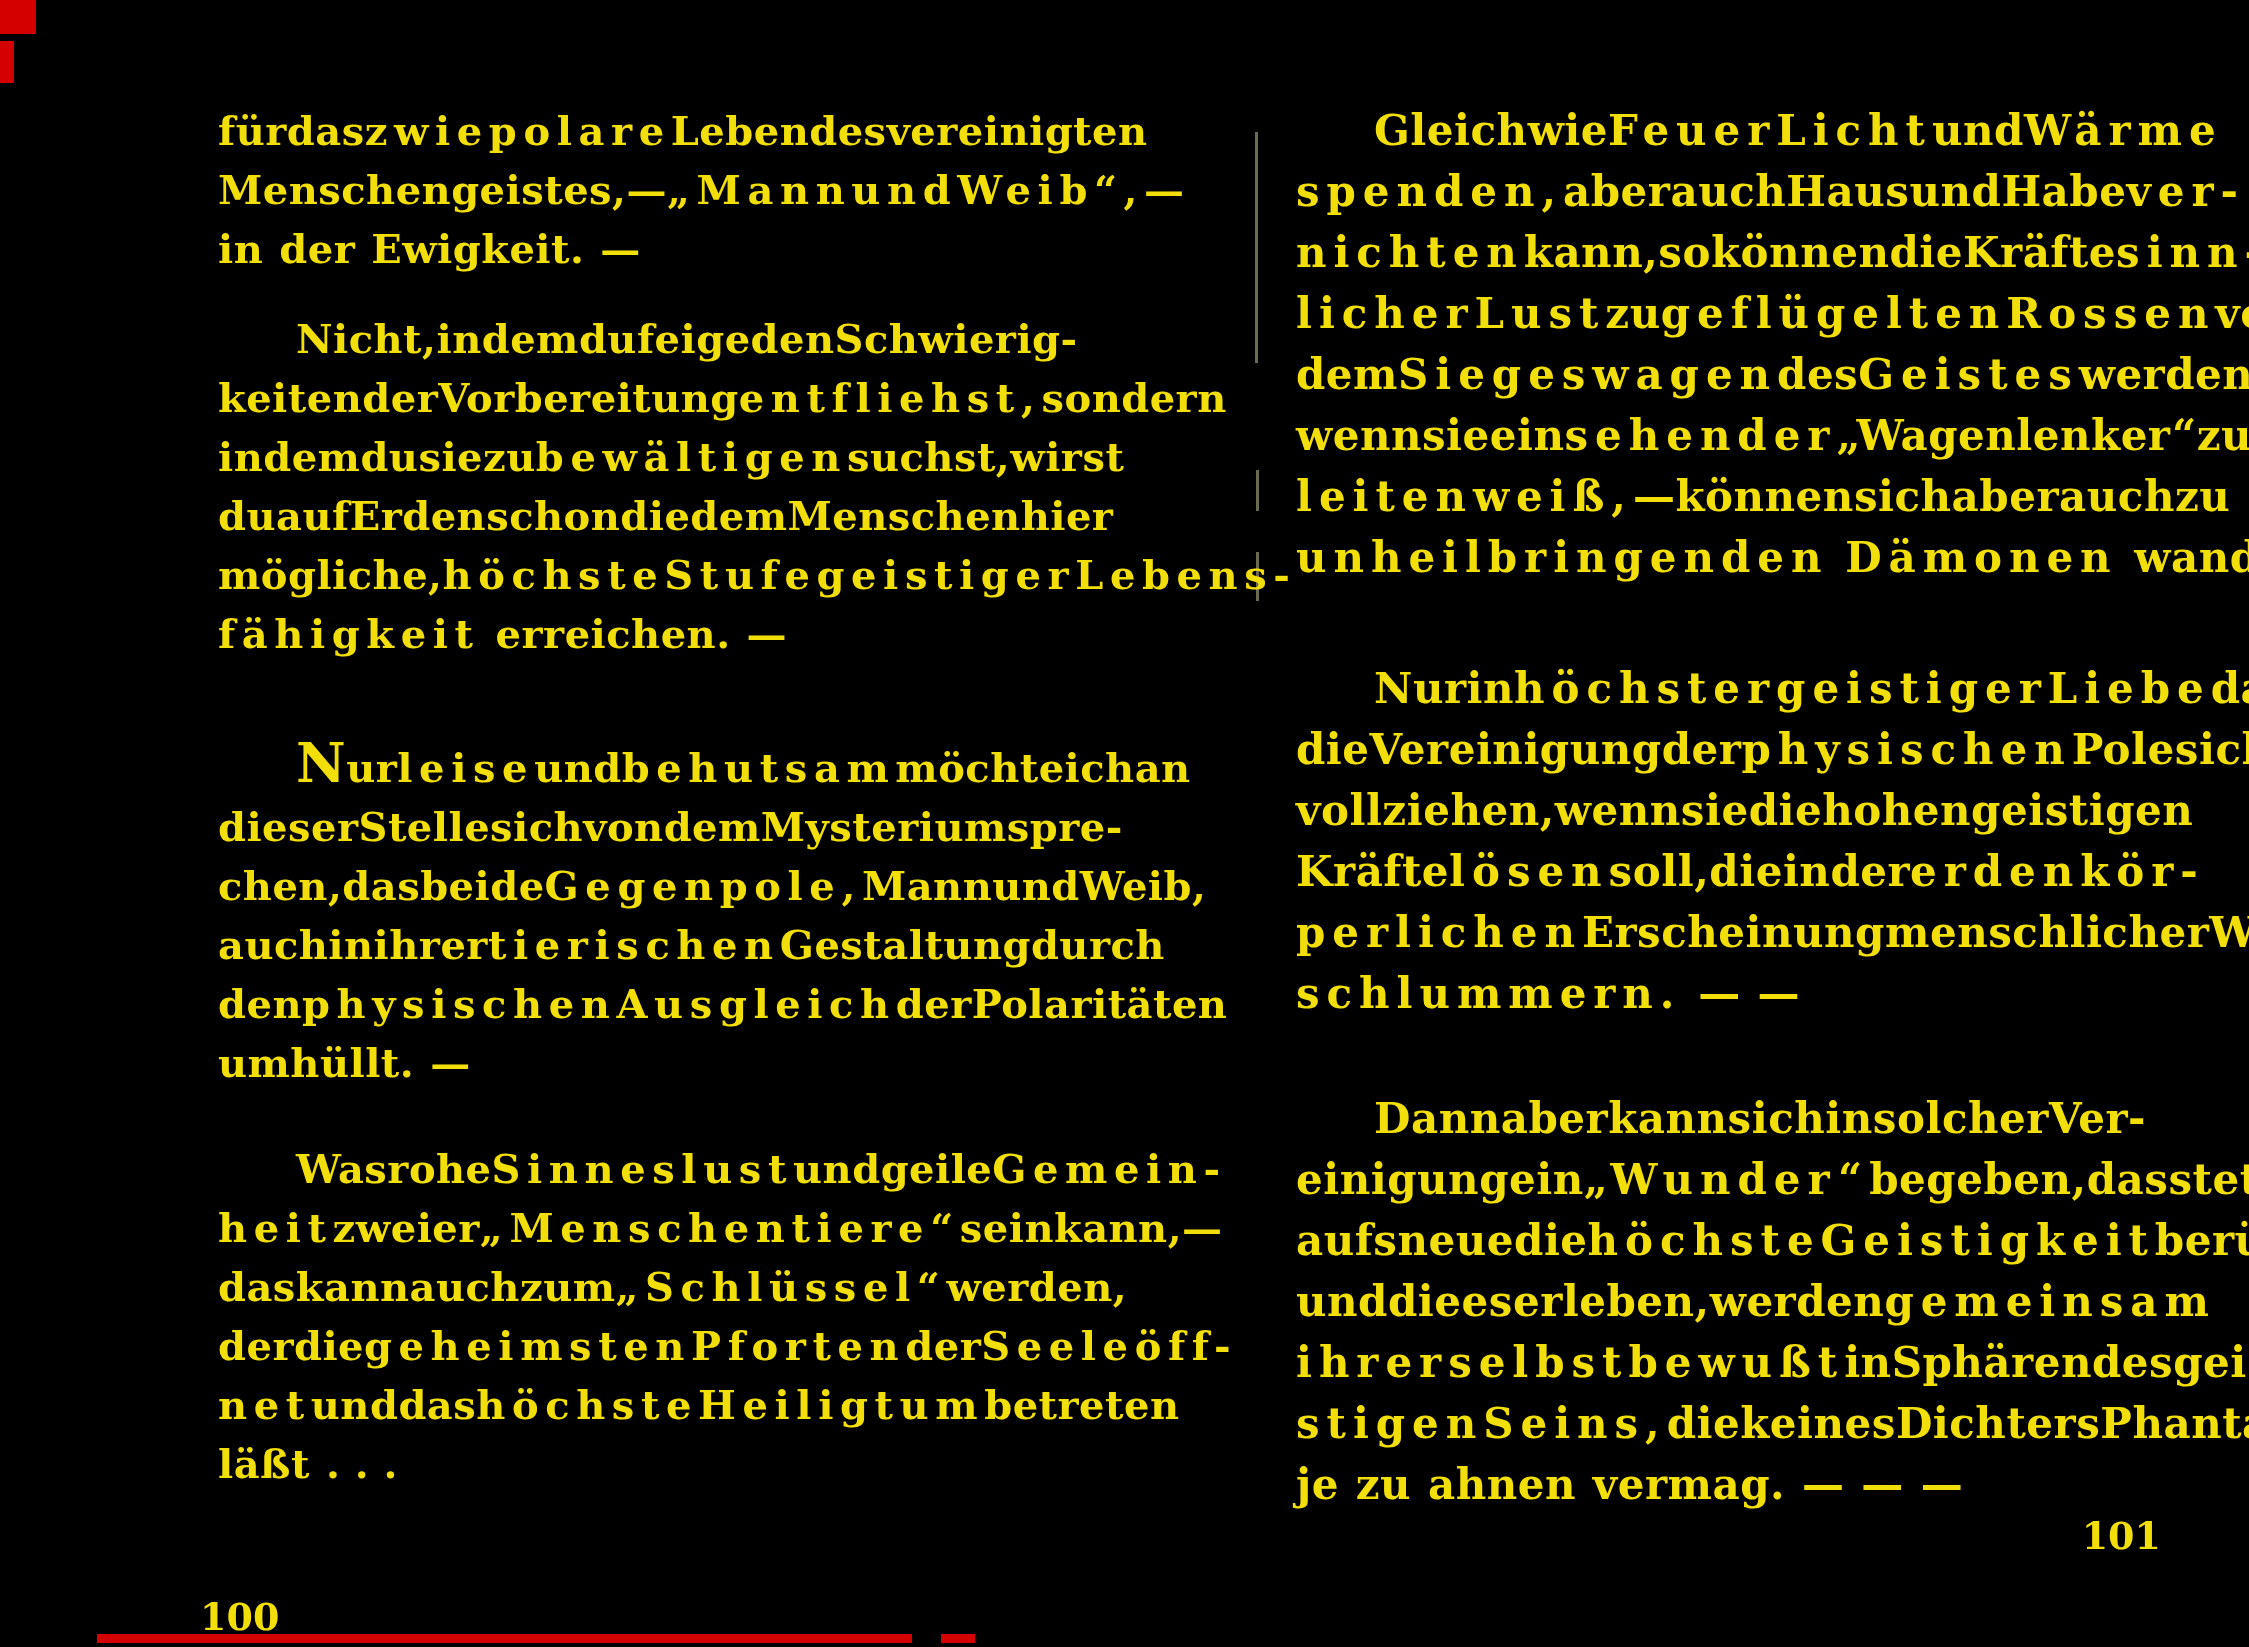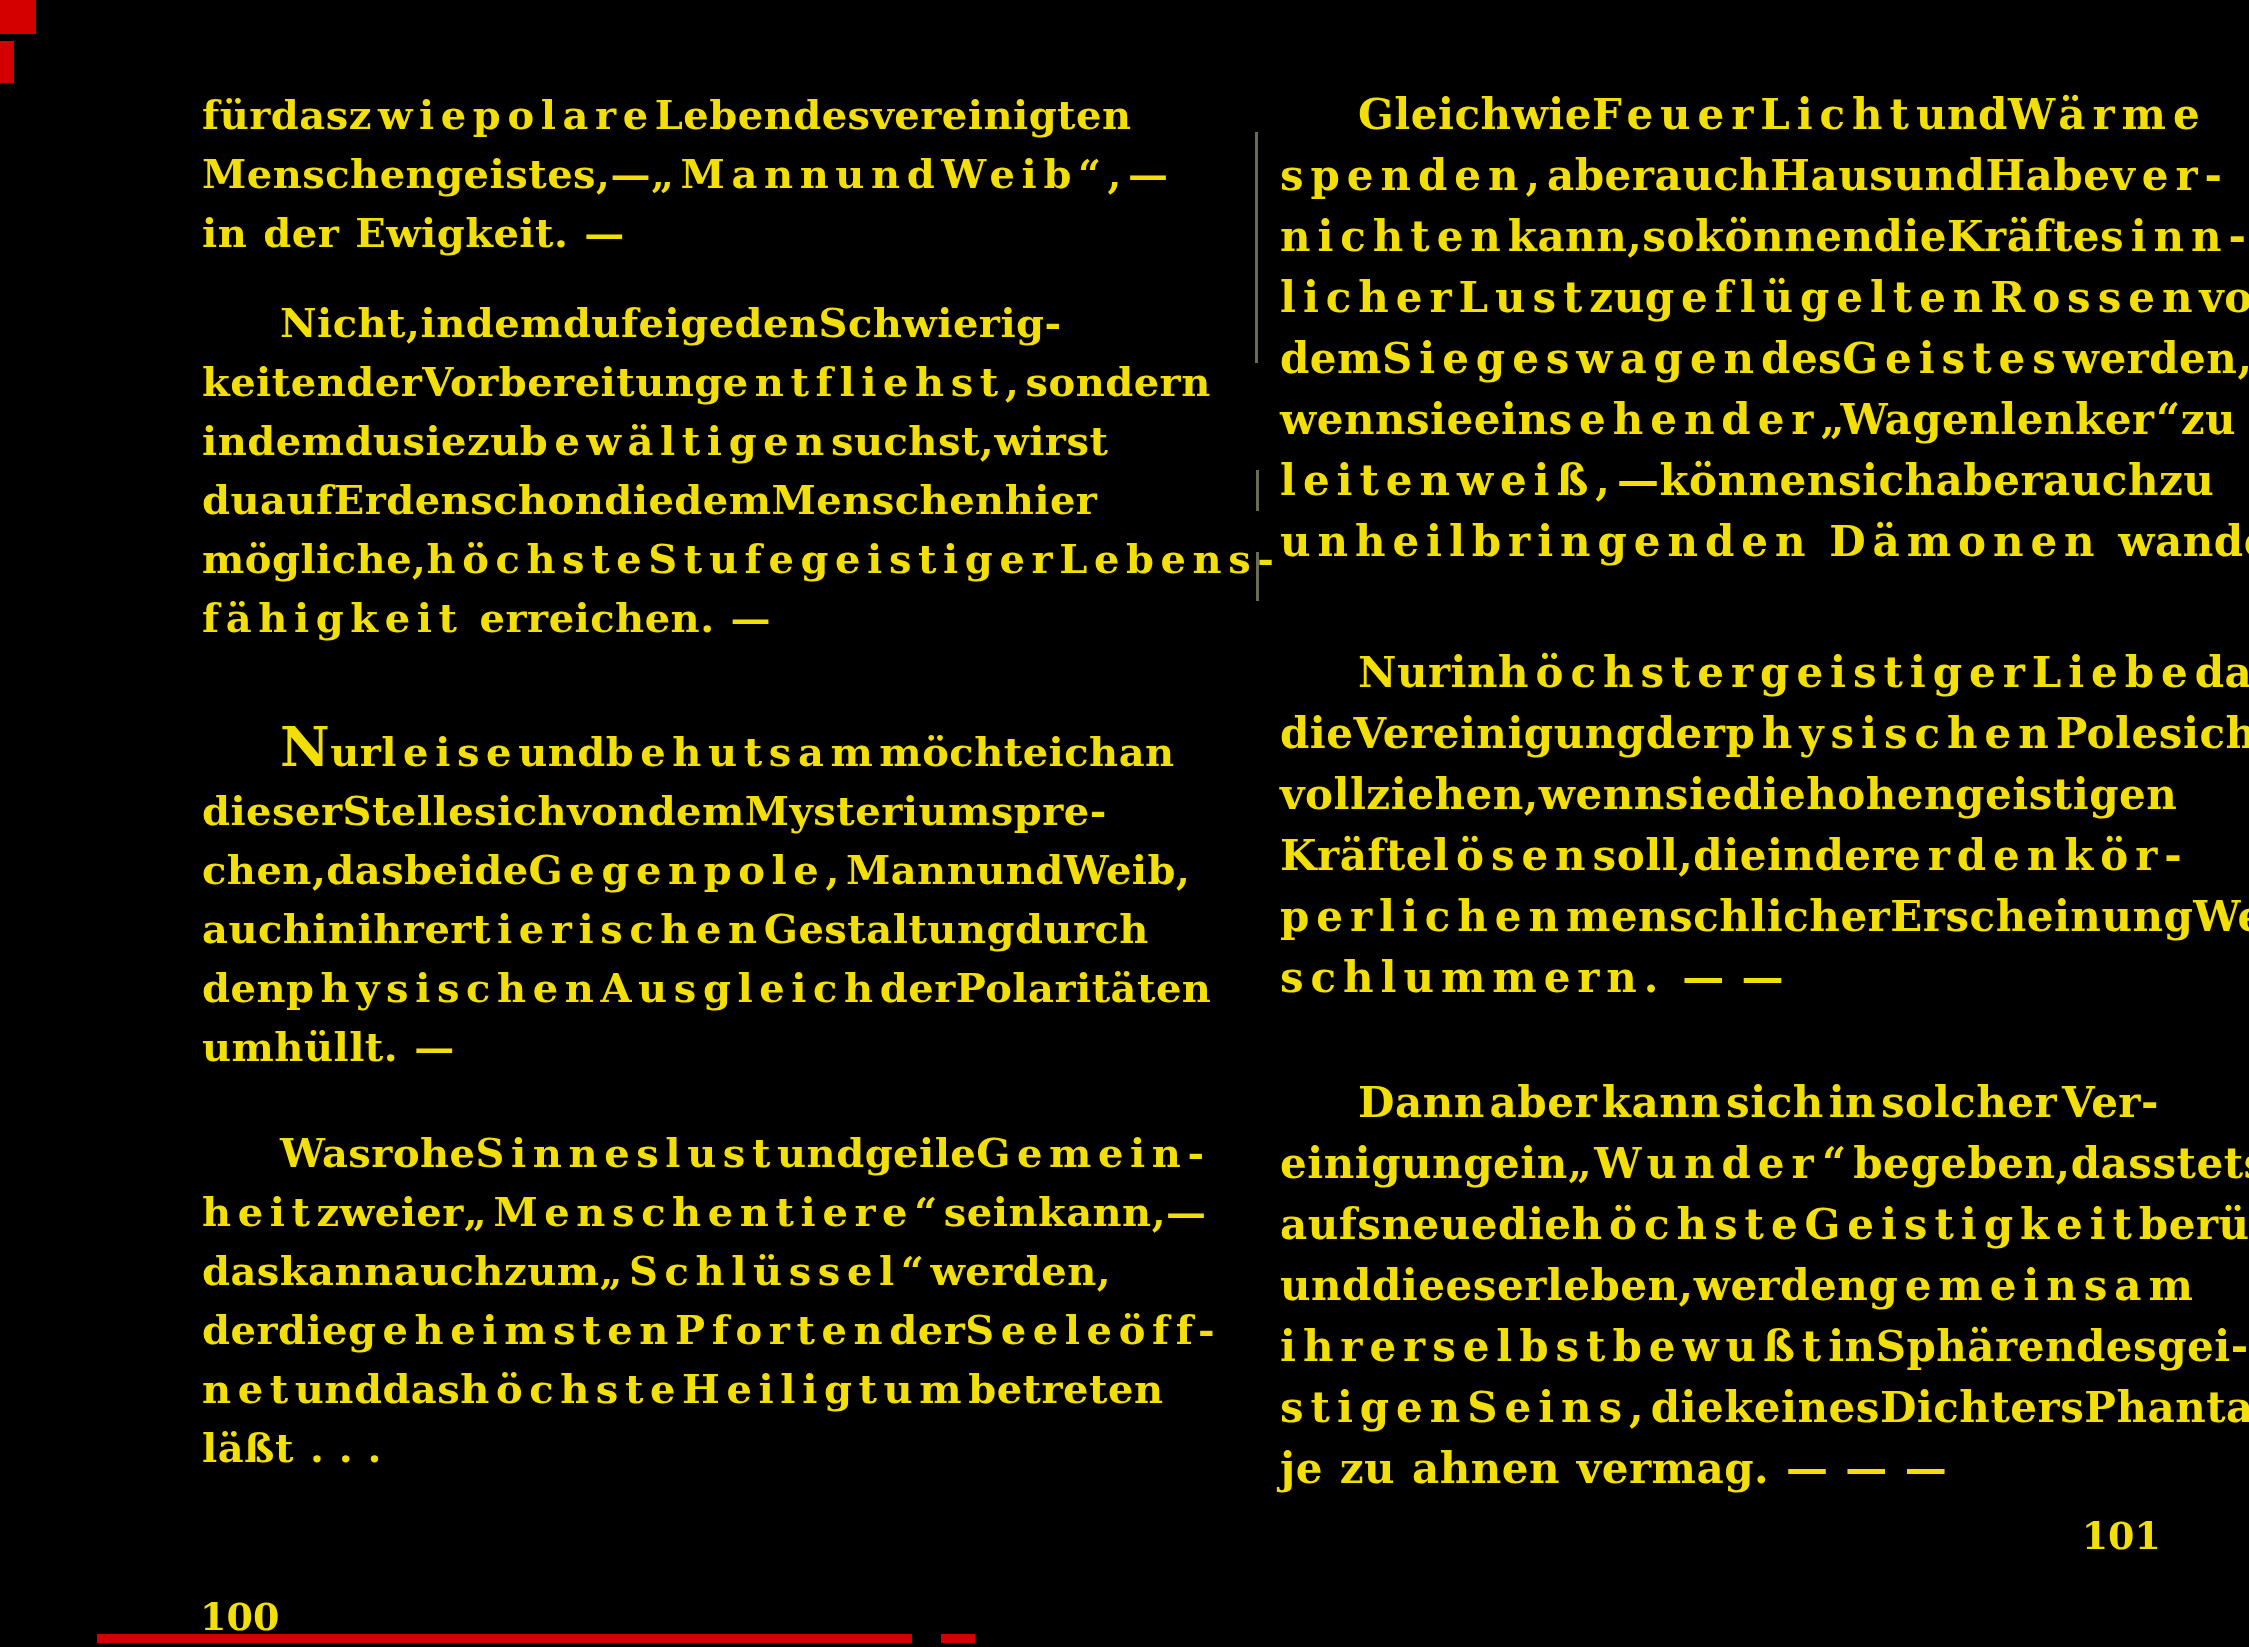--- a/index.html
+++ b/index.html
@@ -1,19 +1,19 @@
 <!DOCTYPE html>
 <html style="font-size:13.6px"><head>
 <meta charset="utf-8">
 <style>
   html,body{margin:0;padding:0;background:#000;width:2250px;height:1647px;overflow:hidden;position:relative}
   .page{position:absolute;font-family:"DejaVu Serif","Liberation Serif",serif;font-weight:700;color:#f2de08}
   #left-page{left:200px;top:83px;width:851px;font-size:40px;--lh:59px}
   #right-page{left:1278px;top:82px;width:883px;font-size:42px;--lh:61px}
-  .para{margin:2px;padding:0}
+  .para{margin:18px;padding:0}
   .line{line-height:var(--lh);height:var(--lh);white-space:nowrap}
   .line.just{display:flex;justify-content:space-between;align-items:baseline}
   .line.flow{display:block}
   .line.flow .tok{margin-right:0.40em}
   .tok{letter-spacing:0.012em}
   .tok.sp{letter-spacing:0.165em}
   .para.indent .line:first-child{padding-left:78px}
   .lead{font-size:1.36em;line-height:0}
   .pagenum{position:absolute;font-family:"DejaVu Serif","Liberation Serif",serif;font-weight:700;font-size:38px;color:#f2de08}
   #pagenum-left{left:200px;top:1594px}
@@ -287,22 +287,22 @@
         <span class="tok">Kräfte</span>
         <span class="tok sp">lösen</span>
         <span class="tok">soll,</span>
         <span class="tok">die</span>
         <span class="tok">in</span>
         <span class="tok">der</span>
         <span class="tok sp">erdenkör-</span>
       </div>
       <div class="line just">
         <span class="tok sp">perlichen</span>
+        <span class="tok">Erscheinung</span>
         <span class="tok">menschlicher</span>
-        <span class="tok">Erscheinung</span>
         <span class="tok">Wesen</span>
       </div>
       <div class="line flow"><span class="tok sp">schlummern.</span><span class="tok">—</span><span class="tok">—</span></div>
     </div>
     <div class="para indent" style="margin-top: 64px;">
       <div class="line just">
         <span class="tok">Dann</span>
         <span class="tok">aber</span>
         <span class="tok">kann</span>
         <span class="tok">sich</span>

